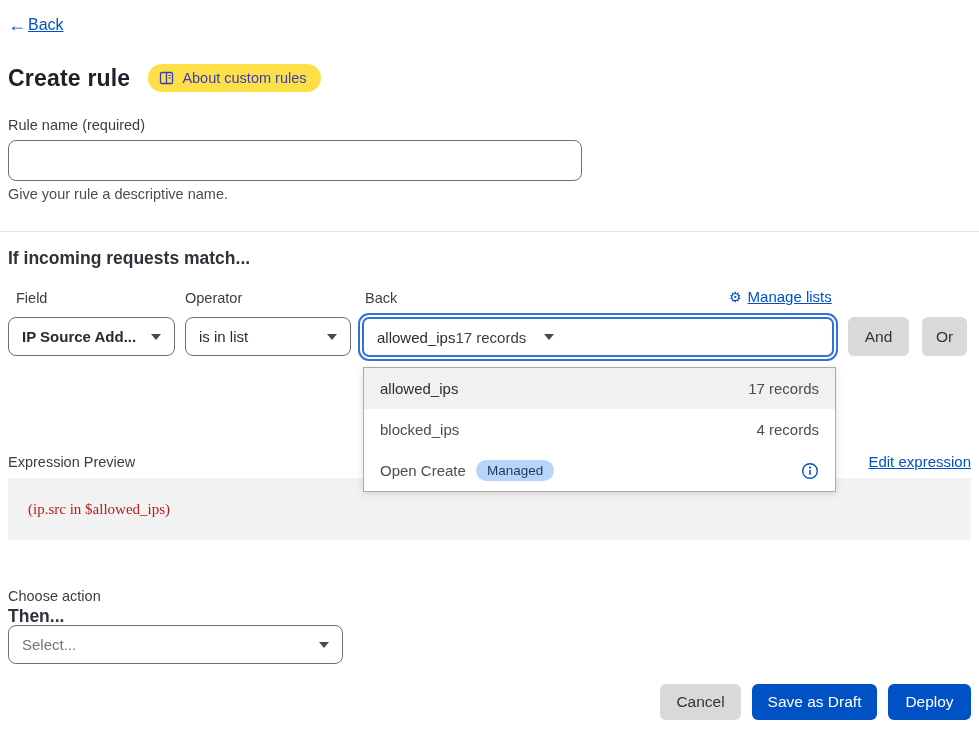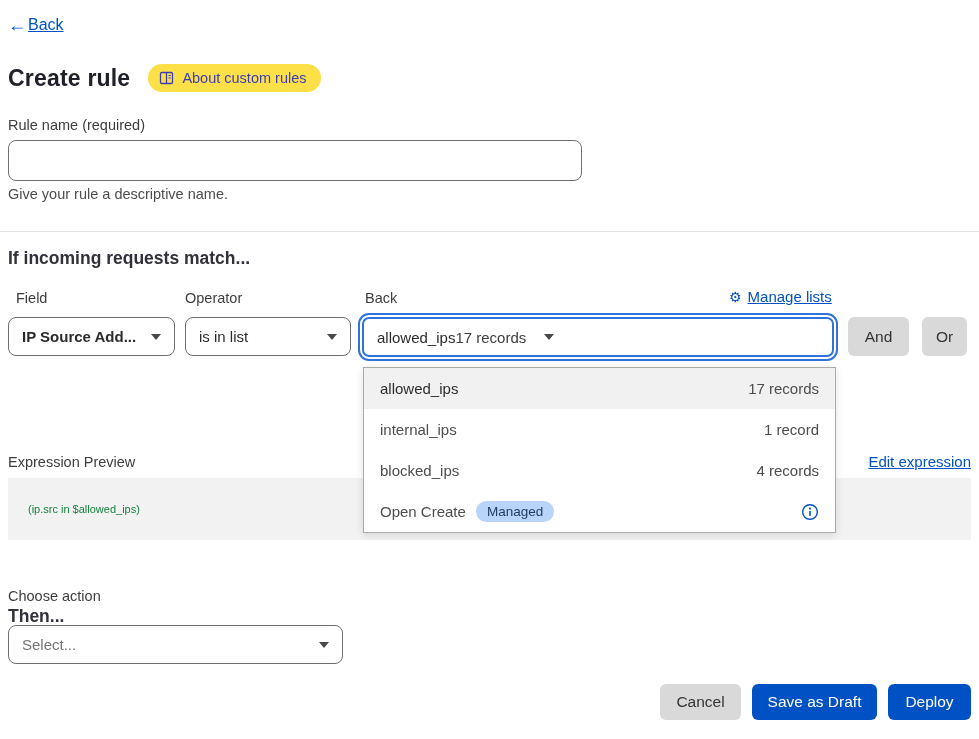--- a/index.html
+++ b/index.html
@@ -100,22 +100,22 @@
     margin-left: 10px; background: #b8d5f9; color: #1c3a5e;
     border-radius: 12px; padding: 3px 11px; font-size: 13.5px;
   }
 
   
   .expression-box {
     left: 8px; top: 478px; width: 963px; height: 62px;
     background: #f2f2f2; display: flex; align-items: center;
   }
   .expression-code {
-    font-family: Liberation Sans, sans-serif;
-    font-size: 11px; color: #15803d; padding-left: 20px;
+    font-family: Liberation Serif, serif;
+    font-size: 15px; color: #b91c1c; padding-left: 20px;
   }
 
   .footer-btns { top: 684px; height: 36px; }
 
   svg { display: block; }
 </style>
 </head>
 <body>
 
 <div class="abs back-link">
@@ -172,25 +172,20 @@
 </div>
 
 <button class="abs gray-btn" style="left:848px; top:317px; width:61px; height:39px;">And</button>
 <button class="abs gray-btn" style="left:922px; top:317px; width:45px; height:39px;">Or</button>
 
 <div class="abs dropdown-panel">
   <div class="dd-row highlighted">
     <span class="name">allowed_ips</span>
     <span class="spacer"></span>
     <span class="meta">17 records</span>
-  </div>
-  <div class="dd-row">
-    <span class="name">internal_ips</span>
-    <span class="spacer"></span>
-    <span class="meta">1 record</span>
   </div>
   <div class="dd-row">
     <span class="name">blocked_ips</span>
     <span class="spacer"></span>
     <span class="meta">4 records</span>
   </div>
   <div class="dd-row">
     <span class="name">Open Create</span>
     <span class="managed-pill">Managed</span>
     <span class="spacer"></span>

